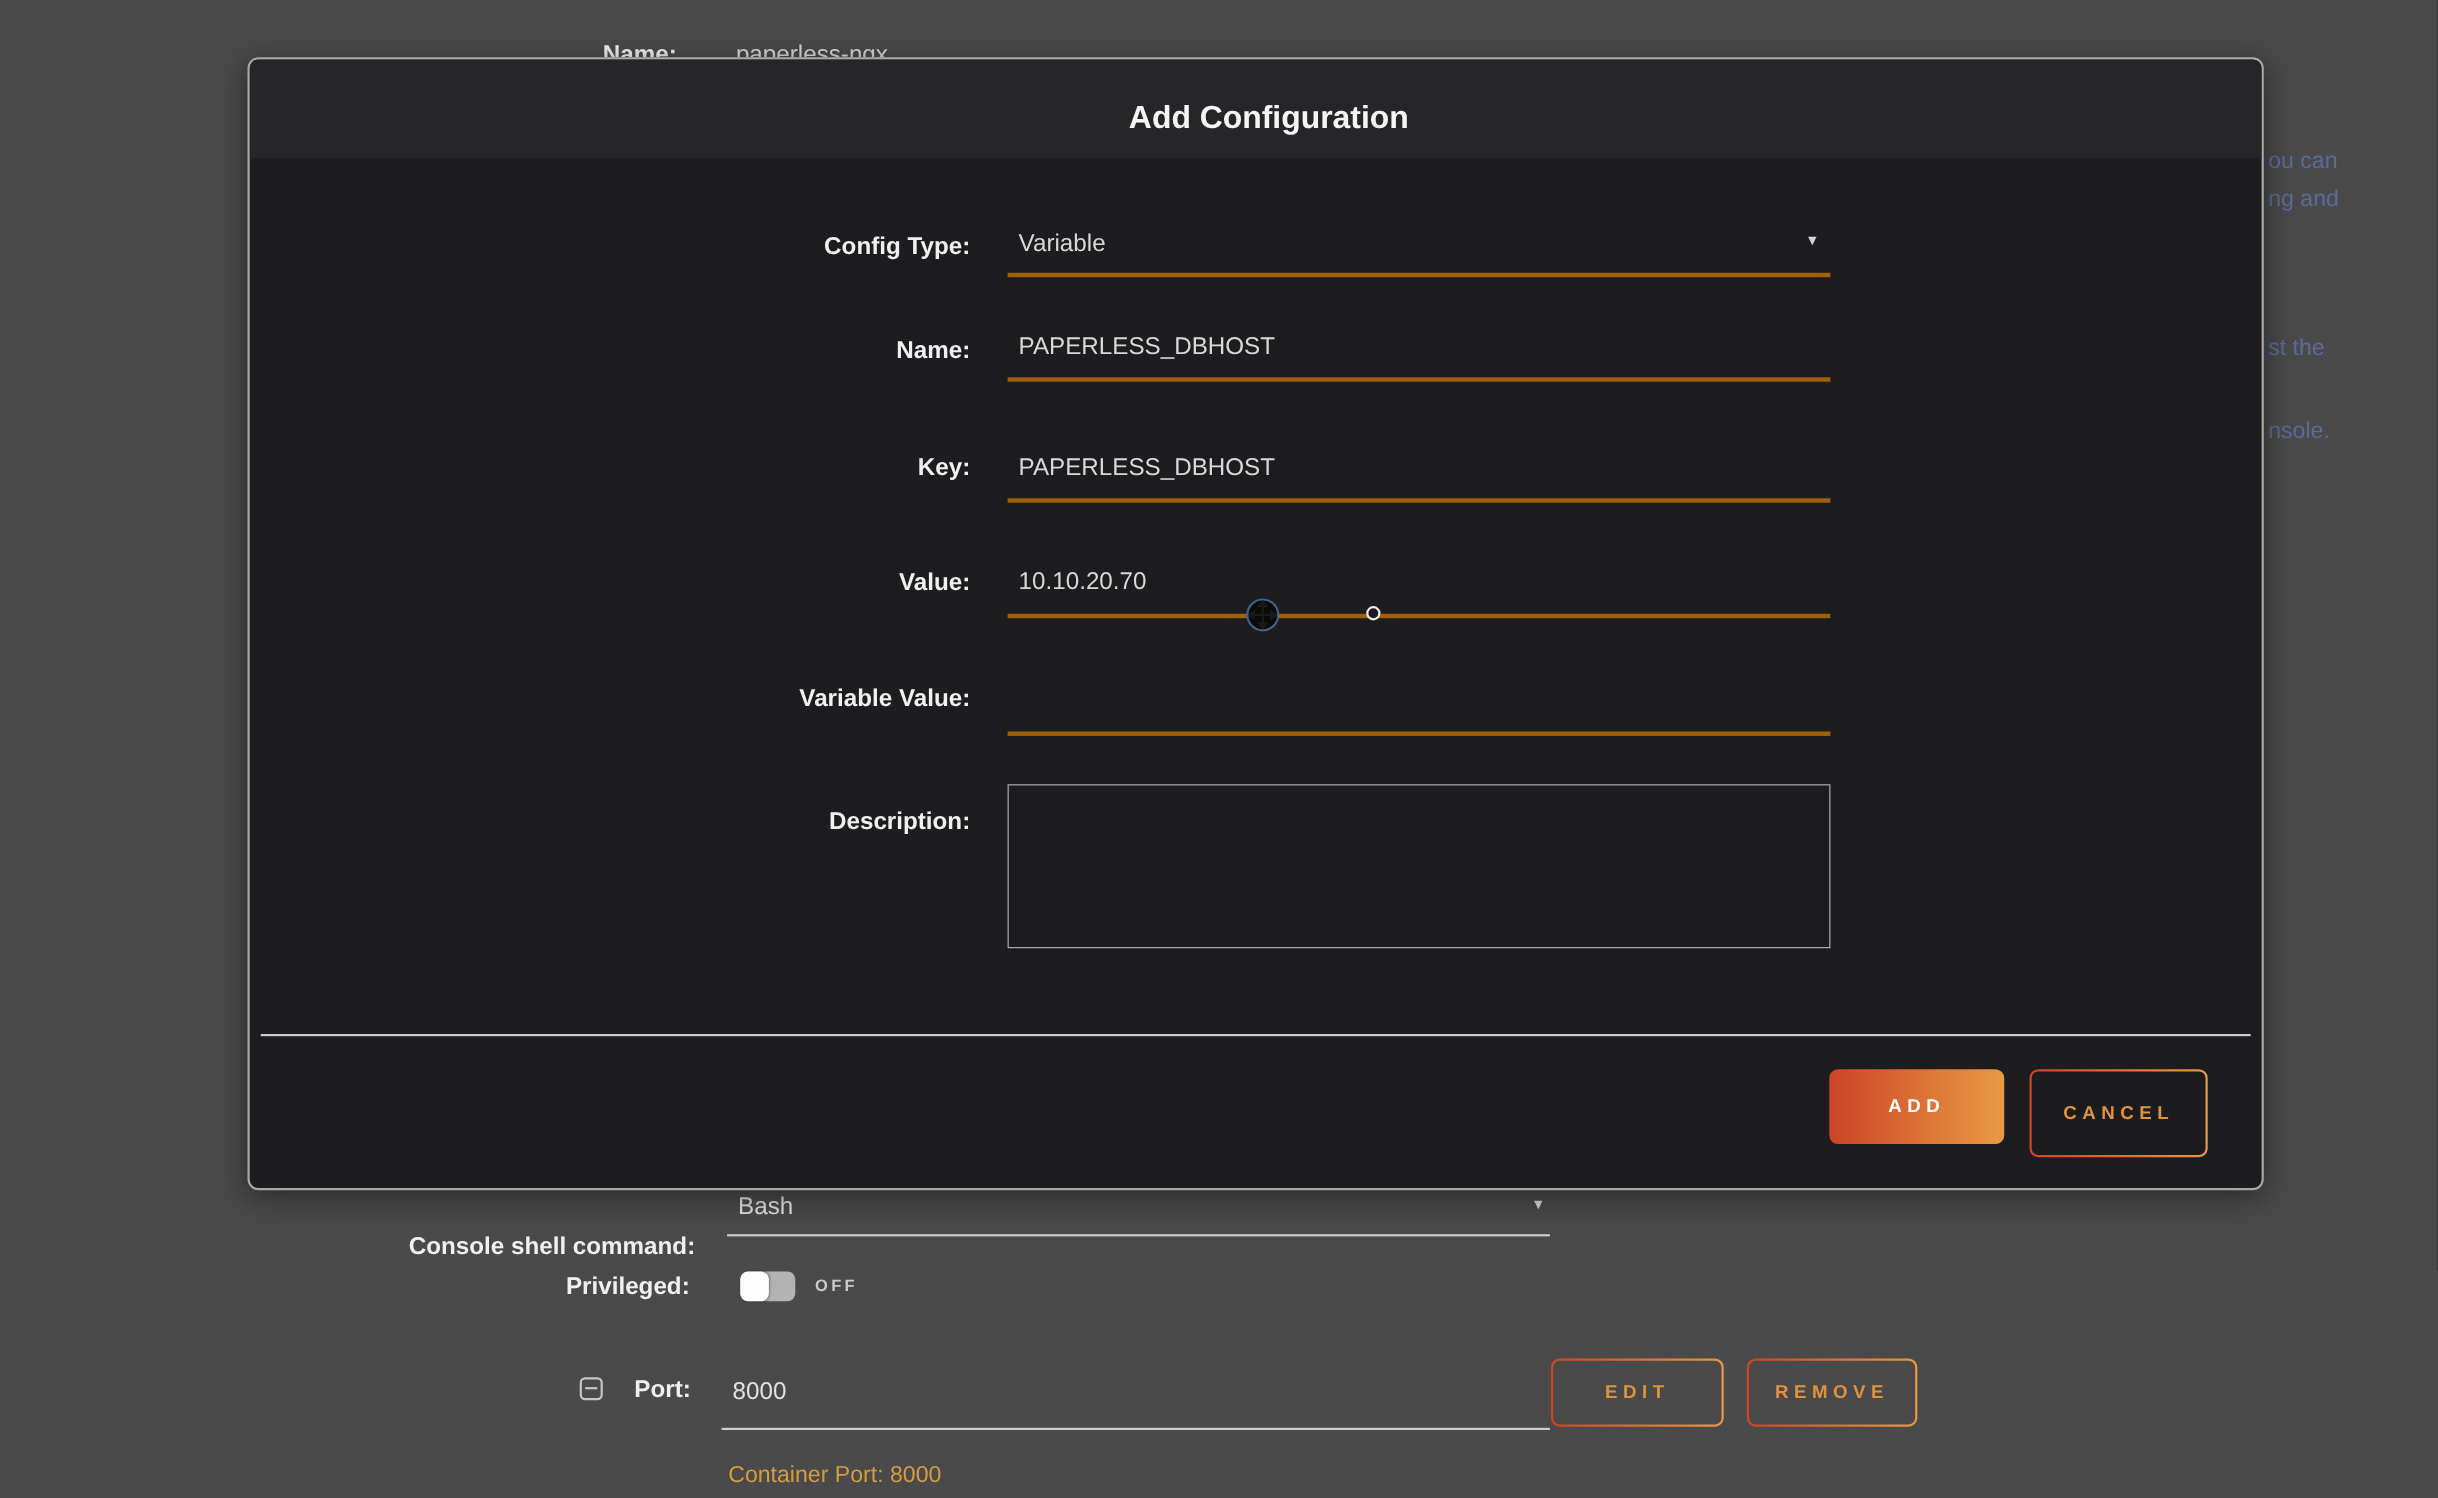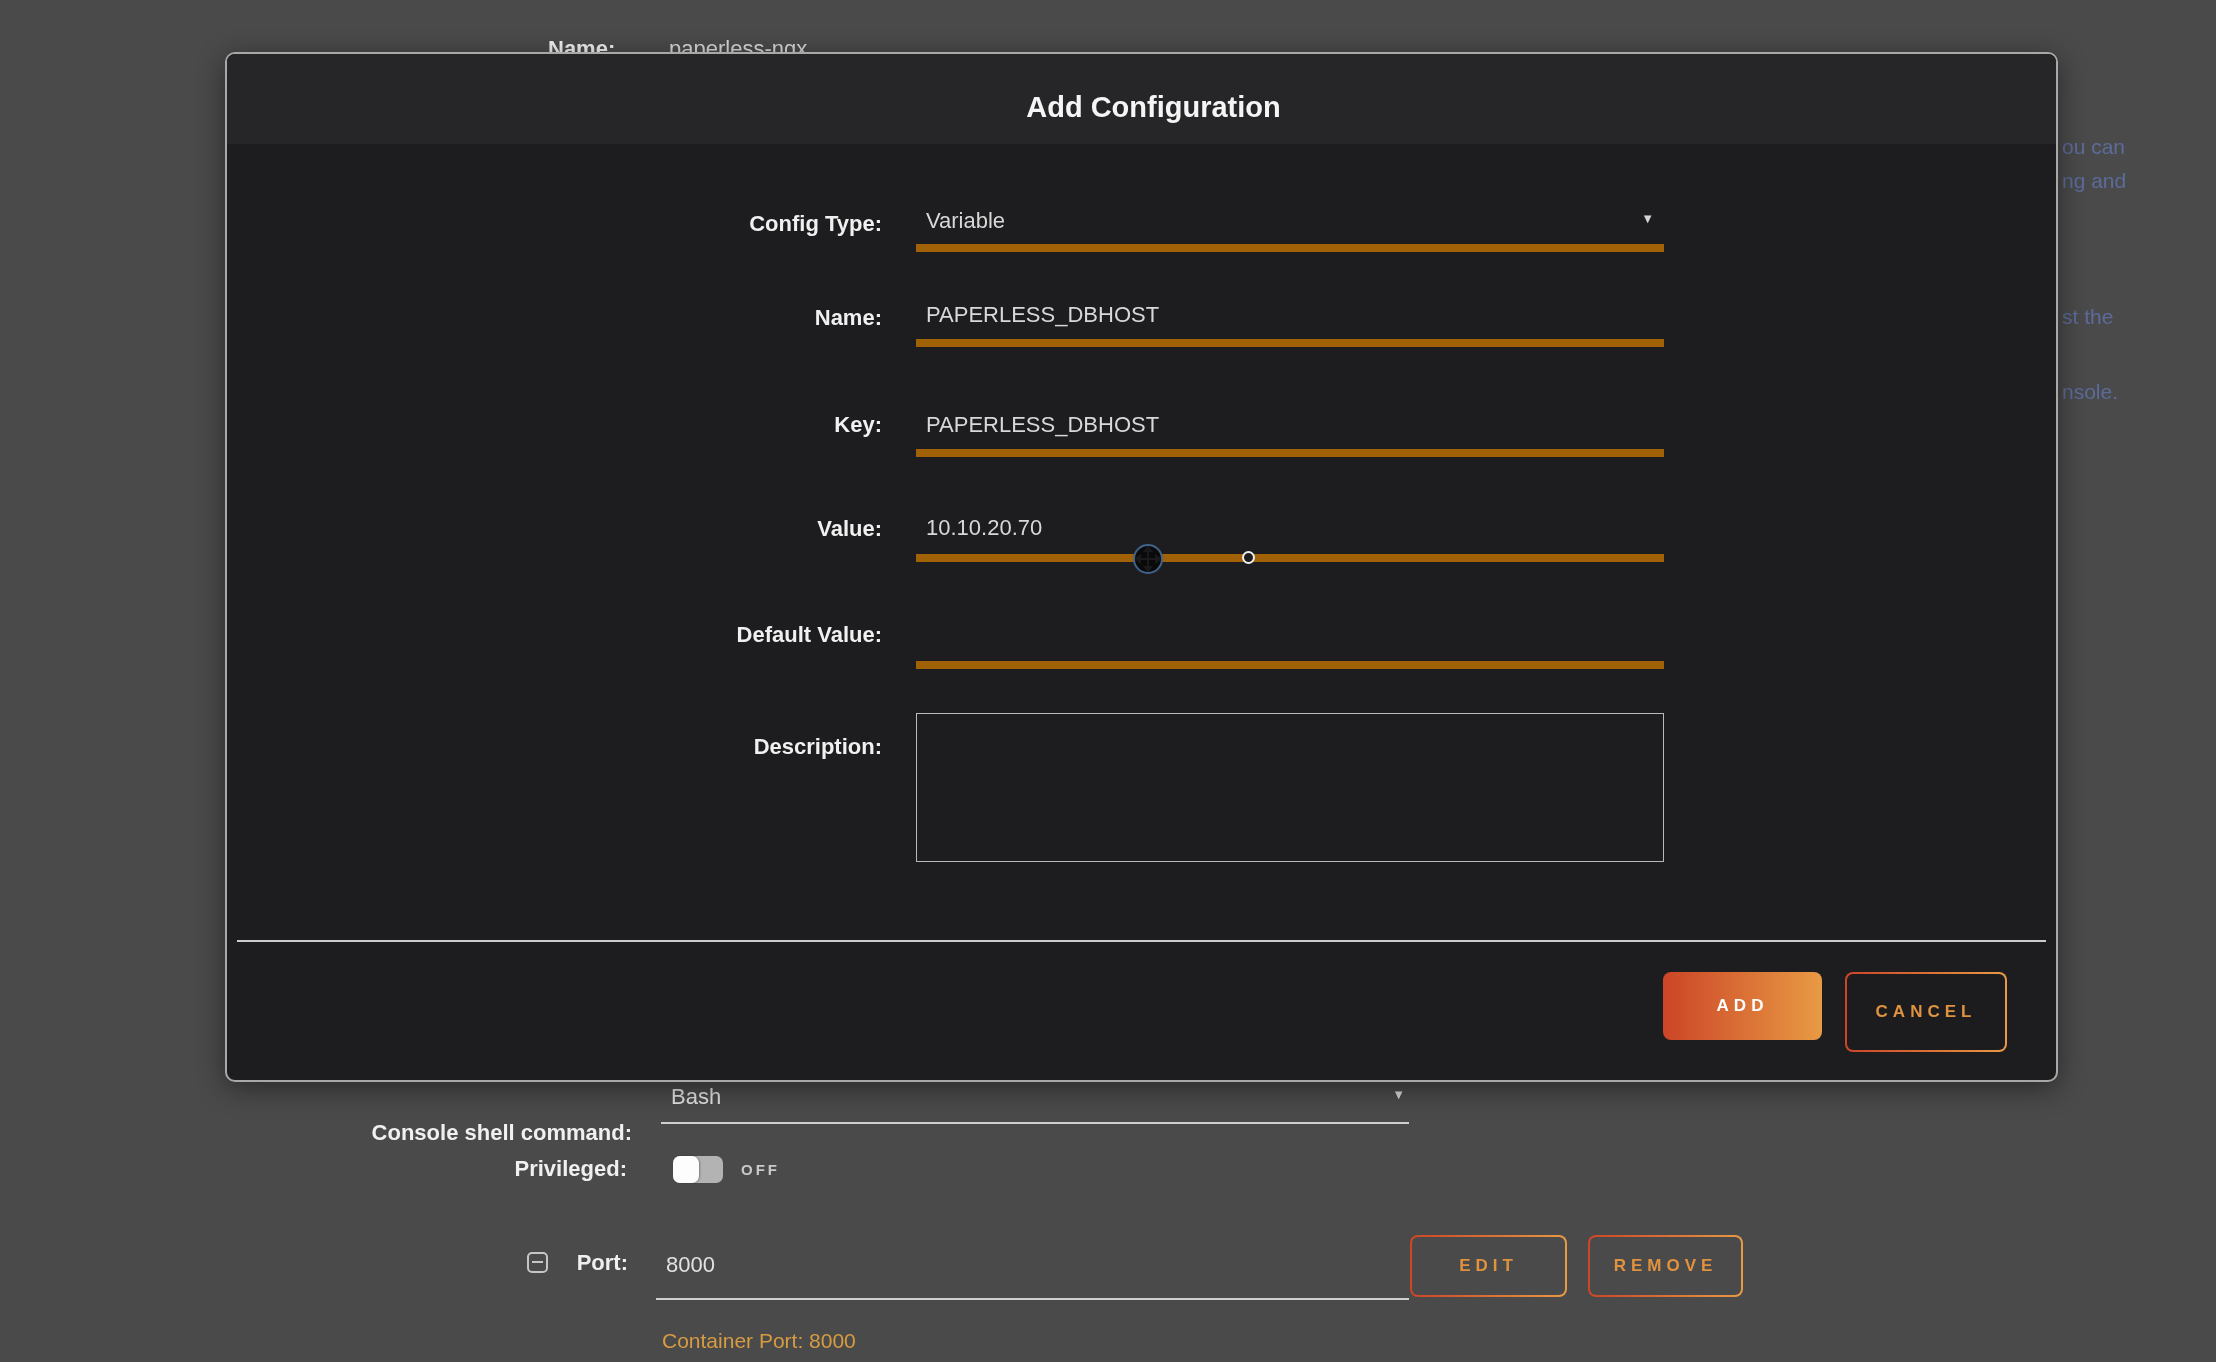--- a/index.html
+++ b/index.html
@@ -44,21 +44,21 @@
 
   #container-port-note{left:662px;top:1329px;font-size:21px;line-height:24px;color:#d79b42;}
 
   
   #modal{left:225px;top:52px;width:1833px;height:1030px;background:var(--modal-bg,#1d1d1f);
     border:2px solid #a8a8a8;border-radius:10px;box-shadow:0 6px 28px rgba(0,0,0,.45);overflow:hidden;}
   #modal-header{left:0;top:0;width:100%;height:90px;background:var(--modal-header-bg,#262629);padding-left:12px;}
   #modal-title{width:100%;top:36px;text-align:center;font-size:29px;font-weight:700;color:#f5f5f5;line-height:34px;}
 
   .m-label{left:0;width:655px;text-align:right;font-weight:700;font-size:22px;color:#f0f0f0;line-height:30px;height:30px;}
-  .m-field{left:689px;width:748px;border-bottom:8px solid #a16207;}
+  .m-field{left:689px;width:748px;border-bottom:4px solid #a16207;}
   .m-field input{position:absolute;left:10px;top:0;width:95%;background:transparent;border:none;outline:none;
     color:#d8d8d8;font-size:22px;line-height:30px;font-family:"Liberation Sans",sans-serif;}
   .m-field .sel-val{position:absolute;left:10px;top:0;font-size:22px;line-height:30px;color:#d8d8d8;}
   .m-field .dd-arrow{top:6px;right:10px;}
 
   #description-box{left:689px;top:659px;width:748px;height:149px;background:transparent;border:1px solid #b9b9ba;
     color:#d8d8d8;font-size:20px;font-family:"Liberation Sans",sans-serif;resize:none;outline:none;padding:8px;}
 
   #footer-separator{left:10px;top:886px;width:1809px;height:2px;background:#cccccc;}
   #modal-buttons{top:918px;right:49px;display:flex;gap:23px;}
@@ -130,21 +130,21 @@
   <span class="abs m-label" style="top:356px;">Key:</span>
   <div class="abs m-field" style="top:356px;height:47px;">
     <input readonly="" value="PAPERLESS_DBHOST" style="">
   </div>
 
   <span class="abs m-label" style="top:460px;">Value:</span>
   <div class="abs m-field" style="top:459px;height:49px;">
     <input readonly="" value="10.10.20.70" style="">
   </div>
 
-  <span class="abs m-label" style="top:566px;">Default Value:</span>
+  <span class="abs m-label" style="top:566px;">Variable Value:</span>
   <div class="abs m-field" style="top:565px;height:50px;">
     <input readonly="" value="" style="">
   </div>
 
   <span class="abs m-label" style="top:678px;">Description:</span>
   <textarea id="description-box" class="abs" value="" style=""></textarea>
 
   <div id="footer-separator" class="abs"></div>
 
   <div id="modal-buttons" class="abs">

